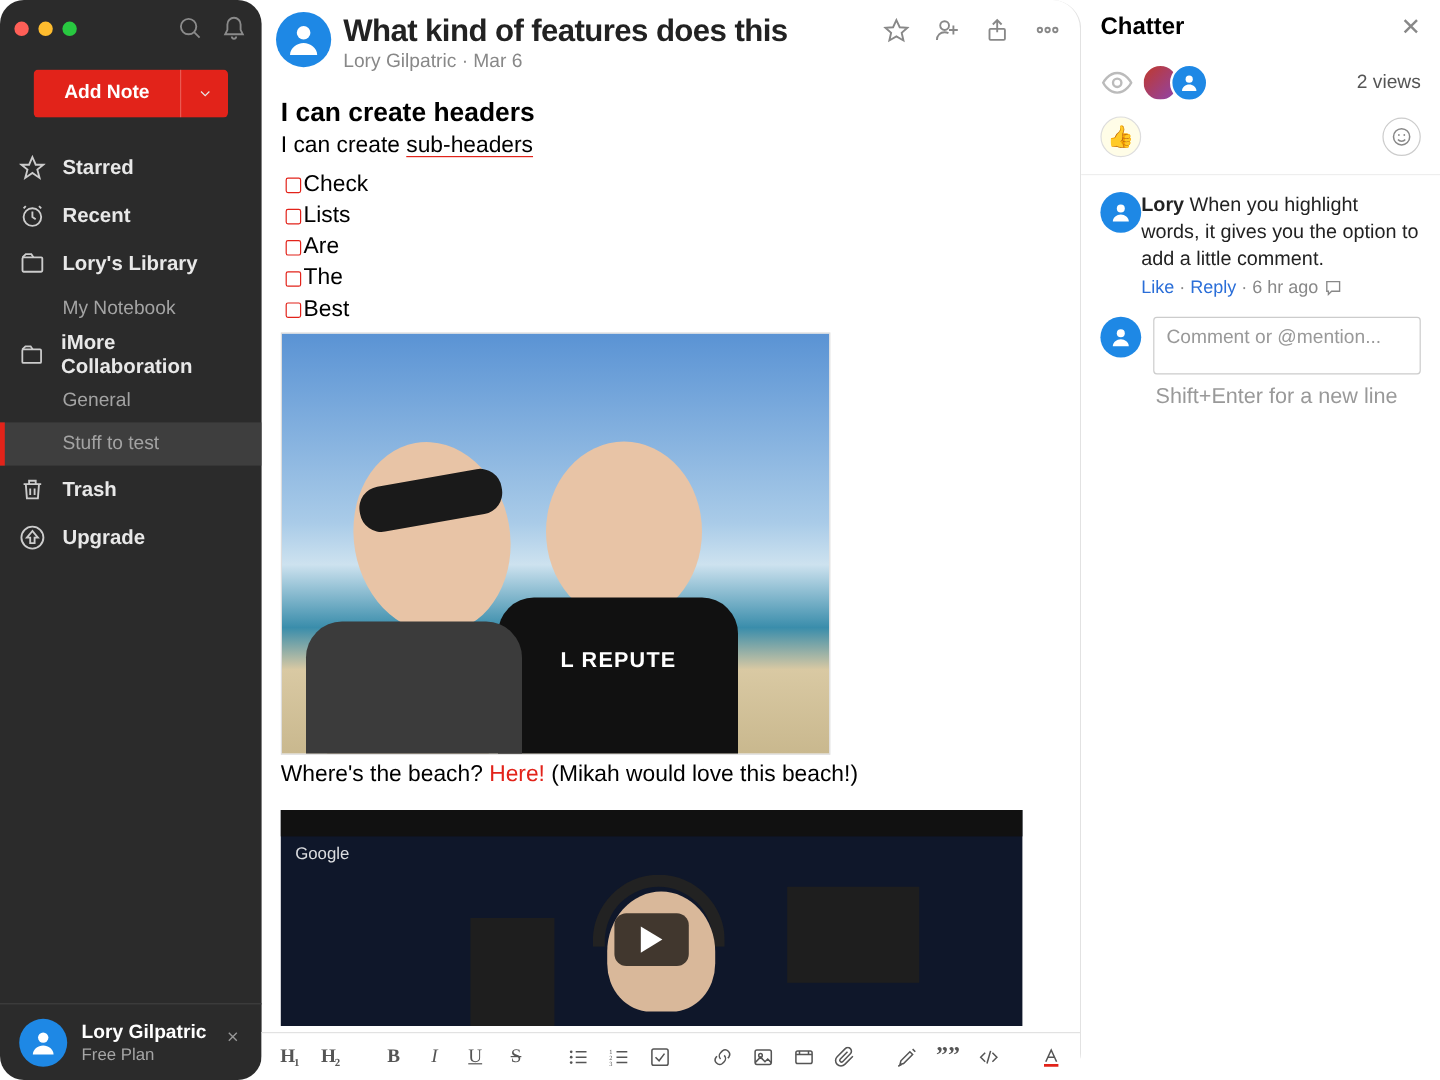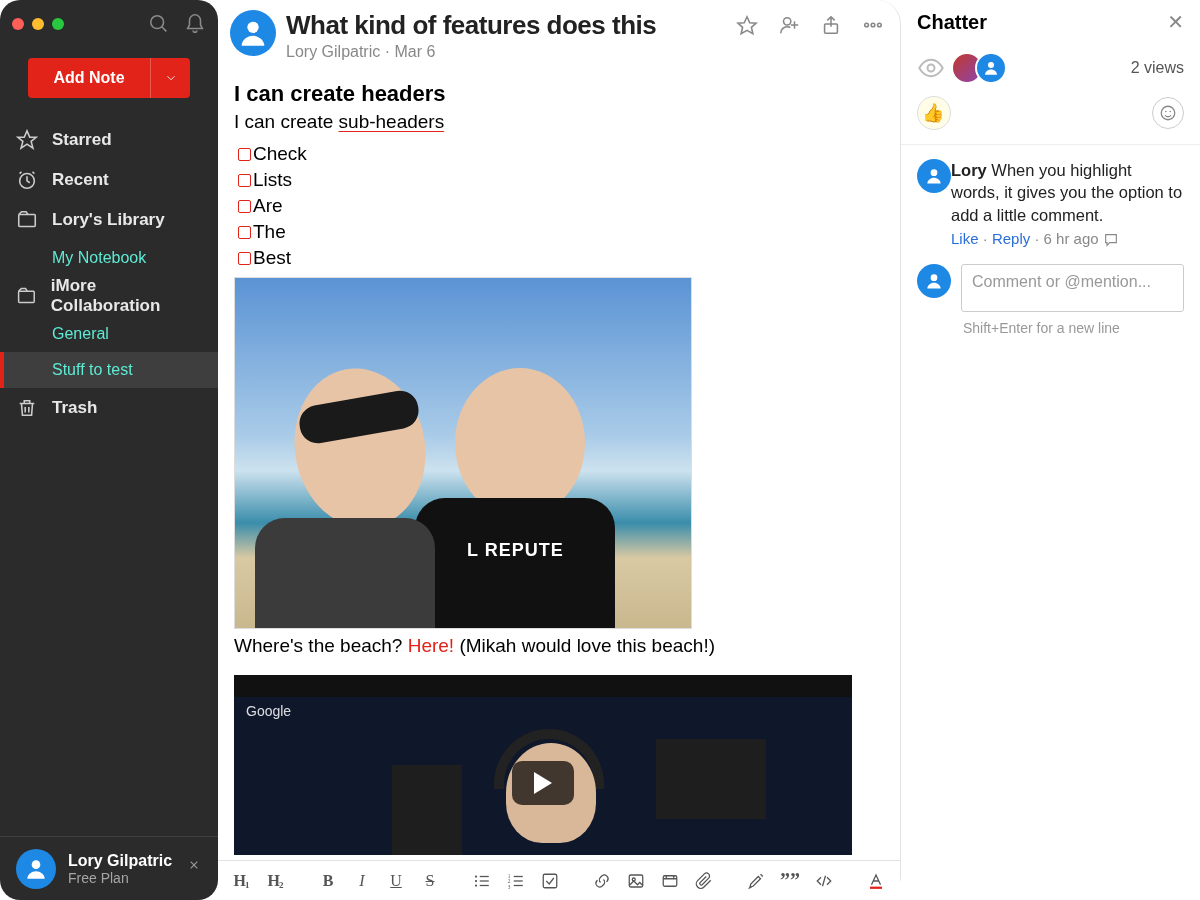--- a/index.html
+++ b/index.html
@@ -13,21 +13,21 @@
 .dot.green { background: #28c840; }
 .titlebar-right { margin-left: auto; display: flex; gap: 14px; color: #8a8a8a; }
 .titlebar-right svg { width: 22px; height: 22px; }
 .add-note-wrap { padding: 10px 28px 10px 28px; }
 .add-note { display: flex; height: 40px; border-radius: 4px; overflow: hidden; }
 .add-note-main { flex: 1; background: #e2231a; color: #fff; font-weight: 600; font-size: 16px; display: flex; align-items: center; justify-content: center; cursor: pointer; }
 .add-note-chev { width: 40px; background: #e2231a; border-left: 1px solid rgba(255,255,255,0.25); display: flex; align-items: center; justify-content: center; cursor: pointer; }
 .nav { list-style: none; padding-top: 12px; flex: 1; overflow-y: auto; }
 .nav-item { display: flex; align-items: center; height: 40px; padding: 0 16px; gap: 14px; cursor: pointer; font-size: 17px; font-weight: 600; }
 .nav-item .icon-slot { width: 22px; display: flex; justify-content: center; color: #ccc; }
-.nav-sub { font-weight: 400; font-size: 16px; color: #5eead4; padding-left: 52px; height: 36px; display: flex; align-items: center; cursor: pointer; }
+.nav-sub { font-weight: 400; font-size: 16px; color: #a3a3a3; padding-left: 52px; height: 36px; display: flex; align-items: center; cursor: pointer; }
 .nav-sub.active { background: #3e3e3e; position: relative; }
 .nav-sub.active::before { content:''; position:absolute; left:0; top:0; bottom:0; width:4px; background:#e2231a; }
 .sidebar-footer { height: 64px; display: flex; align-items: center; padding: 0 16px; gap: 12px; border-top: 1px solid #404040; }
 .avatar { width: 40px; height: 40px; border-radius: 50%; background: #1e88e5; display: flex; align-items: center; justify-content: center; }
 .avatar svg { width: 26px; height: 26px; fill: #fff; }
 .sf-name { color: #fff; font-weight: 600; font-size: 16px; }
 .sf-plan { color: #a5a5a5; font-size: 14px; }
 .sf-chev { margin-left: auto; color: #999; }
 
 .main { flex: 1; display: flex; flex-direction: column; border-right: 1px solid #e2e2e2; position: relative; border-radius: 24px; }
@@ -90,21 +90,21 @@
 .comment{display:flex; gap:0; padding:14px 16px 0;}
 .cm-av{width:34px;height:34px;border-radius:50%;background:#1e88e5;flex-shrink:0;display:flex;align-items:center;justify-content:center;}
 .cm-body{font-size:16.5px; line-height:1.35; color:#222;}
 .cm-author{font-weight:700;}
 .cm-actions{font-size:15px; margin-top:4px; color:#888;}
 .cm-actions a{color:#2a6ed8; text-decoration:none; cursor:pointer;}
 .cm-actions svg{vertical-align:middle;}
 .compose{display:flex; gap:10px; padding:16px;}
 .compose textarea{flex:1; border:1px solid #ccc; border-radius:3px; padding:8px 10px; font-size:16px; font-family:inherit; resize:none; height:48px; color:#222;}
 .compose textarea::placeholder{color:#999;}
-.hint{font-size:14px; color:#999; padding:0 29px 0 62px; margin-top:-8px;}
+.hint{font-size:18px; color:#999; padding:0 29px 0 62px; margin-top:-8px;}
 
 svg { stroke: currentColor; fill: none; stroke-width: 1.7; }
 </style>
 </head>
 <body>
 
 <aside class="sidebar">
   <div class="titlebar">
     <div class="traffic">
       <div class="dot red"></div>
@@ -173,20 +173,29 @@
     <li class="nav-sub">General</li>
     <li class="nav-sub active">Stuff to test</li>
     <li class="nav-item">
         <span class="icon-slot">
           <svg viewBox="0 0 24 24">
             <path d="M4 7h16M9 7V4h6v3M6 7l1 13h10l1-13"></path>
             <path d="M10 11v6M14 11v6"></path>
           </svg>
         </span>
         <span>Trash</span>
+      </li>
+    <li class="nav-item">
+        <span class="icon-slot">
+          <svg viewBox="0 0 24 24" fill="#ccc" stroke="none">
+            <circle cx="12" cy="12" r="10"></circle>
+            <path d="M12 6l-5 6h3v5h4v-5h3z" fill="#2b2b2b"></path>
+          </svg>
+        </span>
+        <span>Upgrade</span>
       </li>
   </ul>
   <div class="sidebar-footer">
     <div class="avatar">
         <svg viewBox="0 0 24 24">
           <circle cx="12" cy="8" r="4" fill="#fff" stroke="none"></circle>
           <path d="M4 21c0-4 4-7 8-7s8 3 8 7" fill="#fff" stroke="none"></path>
         </svg>
       </div>
     <div>

